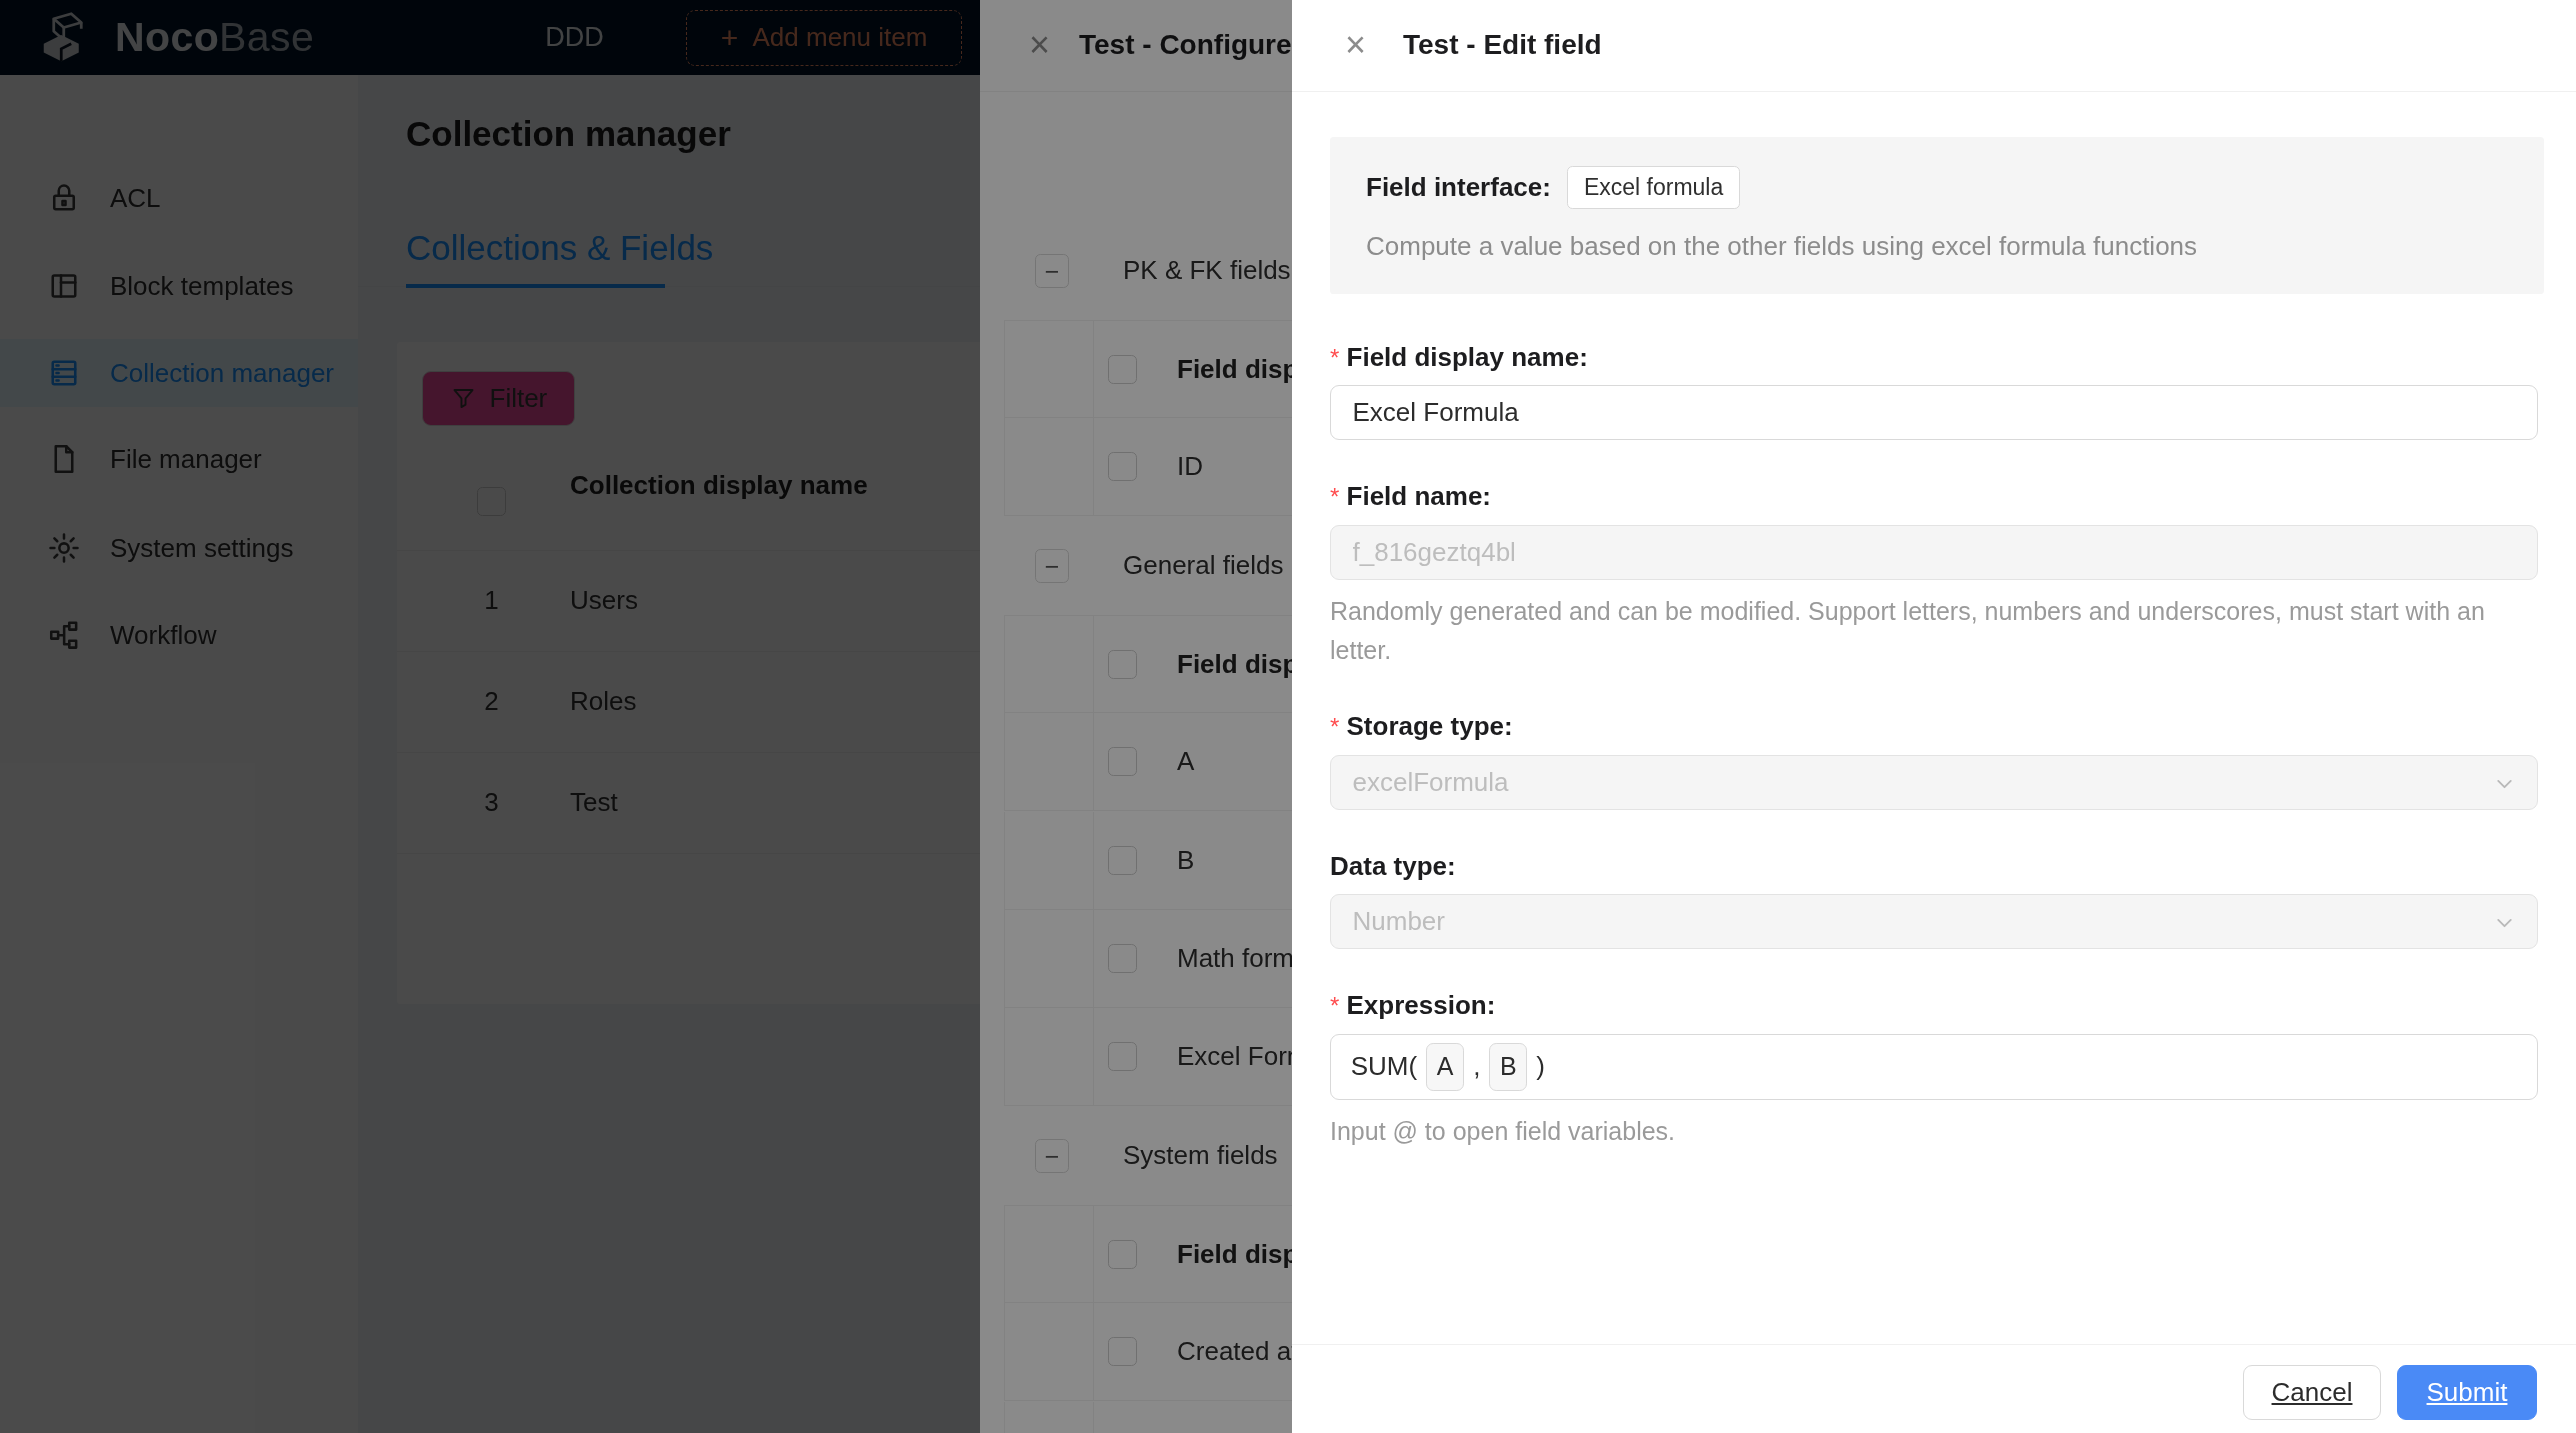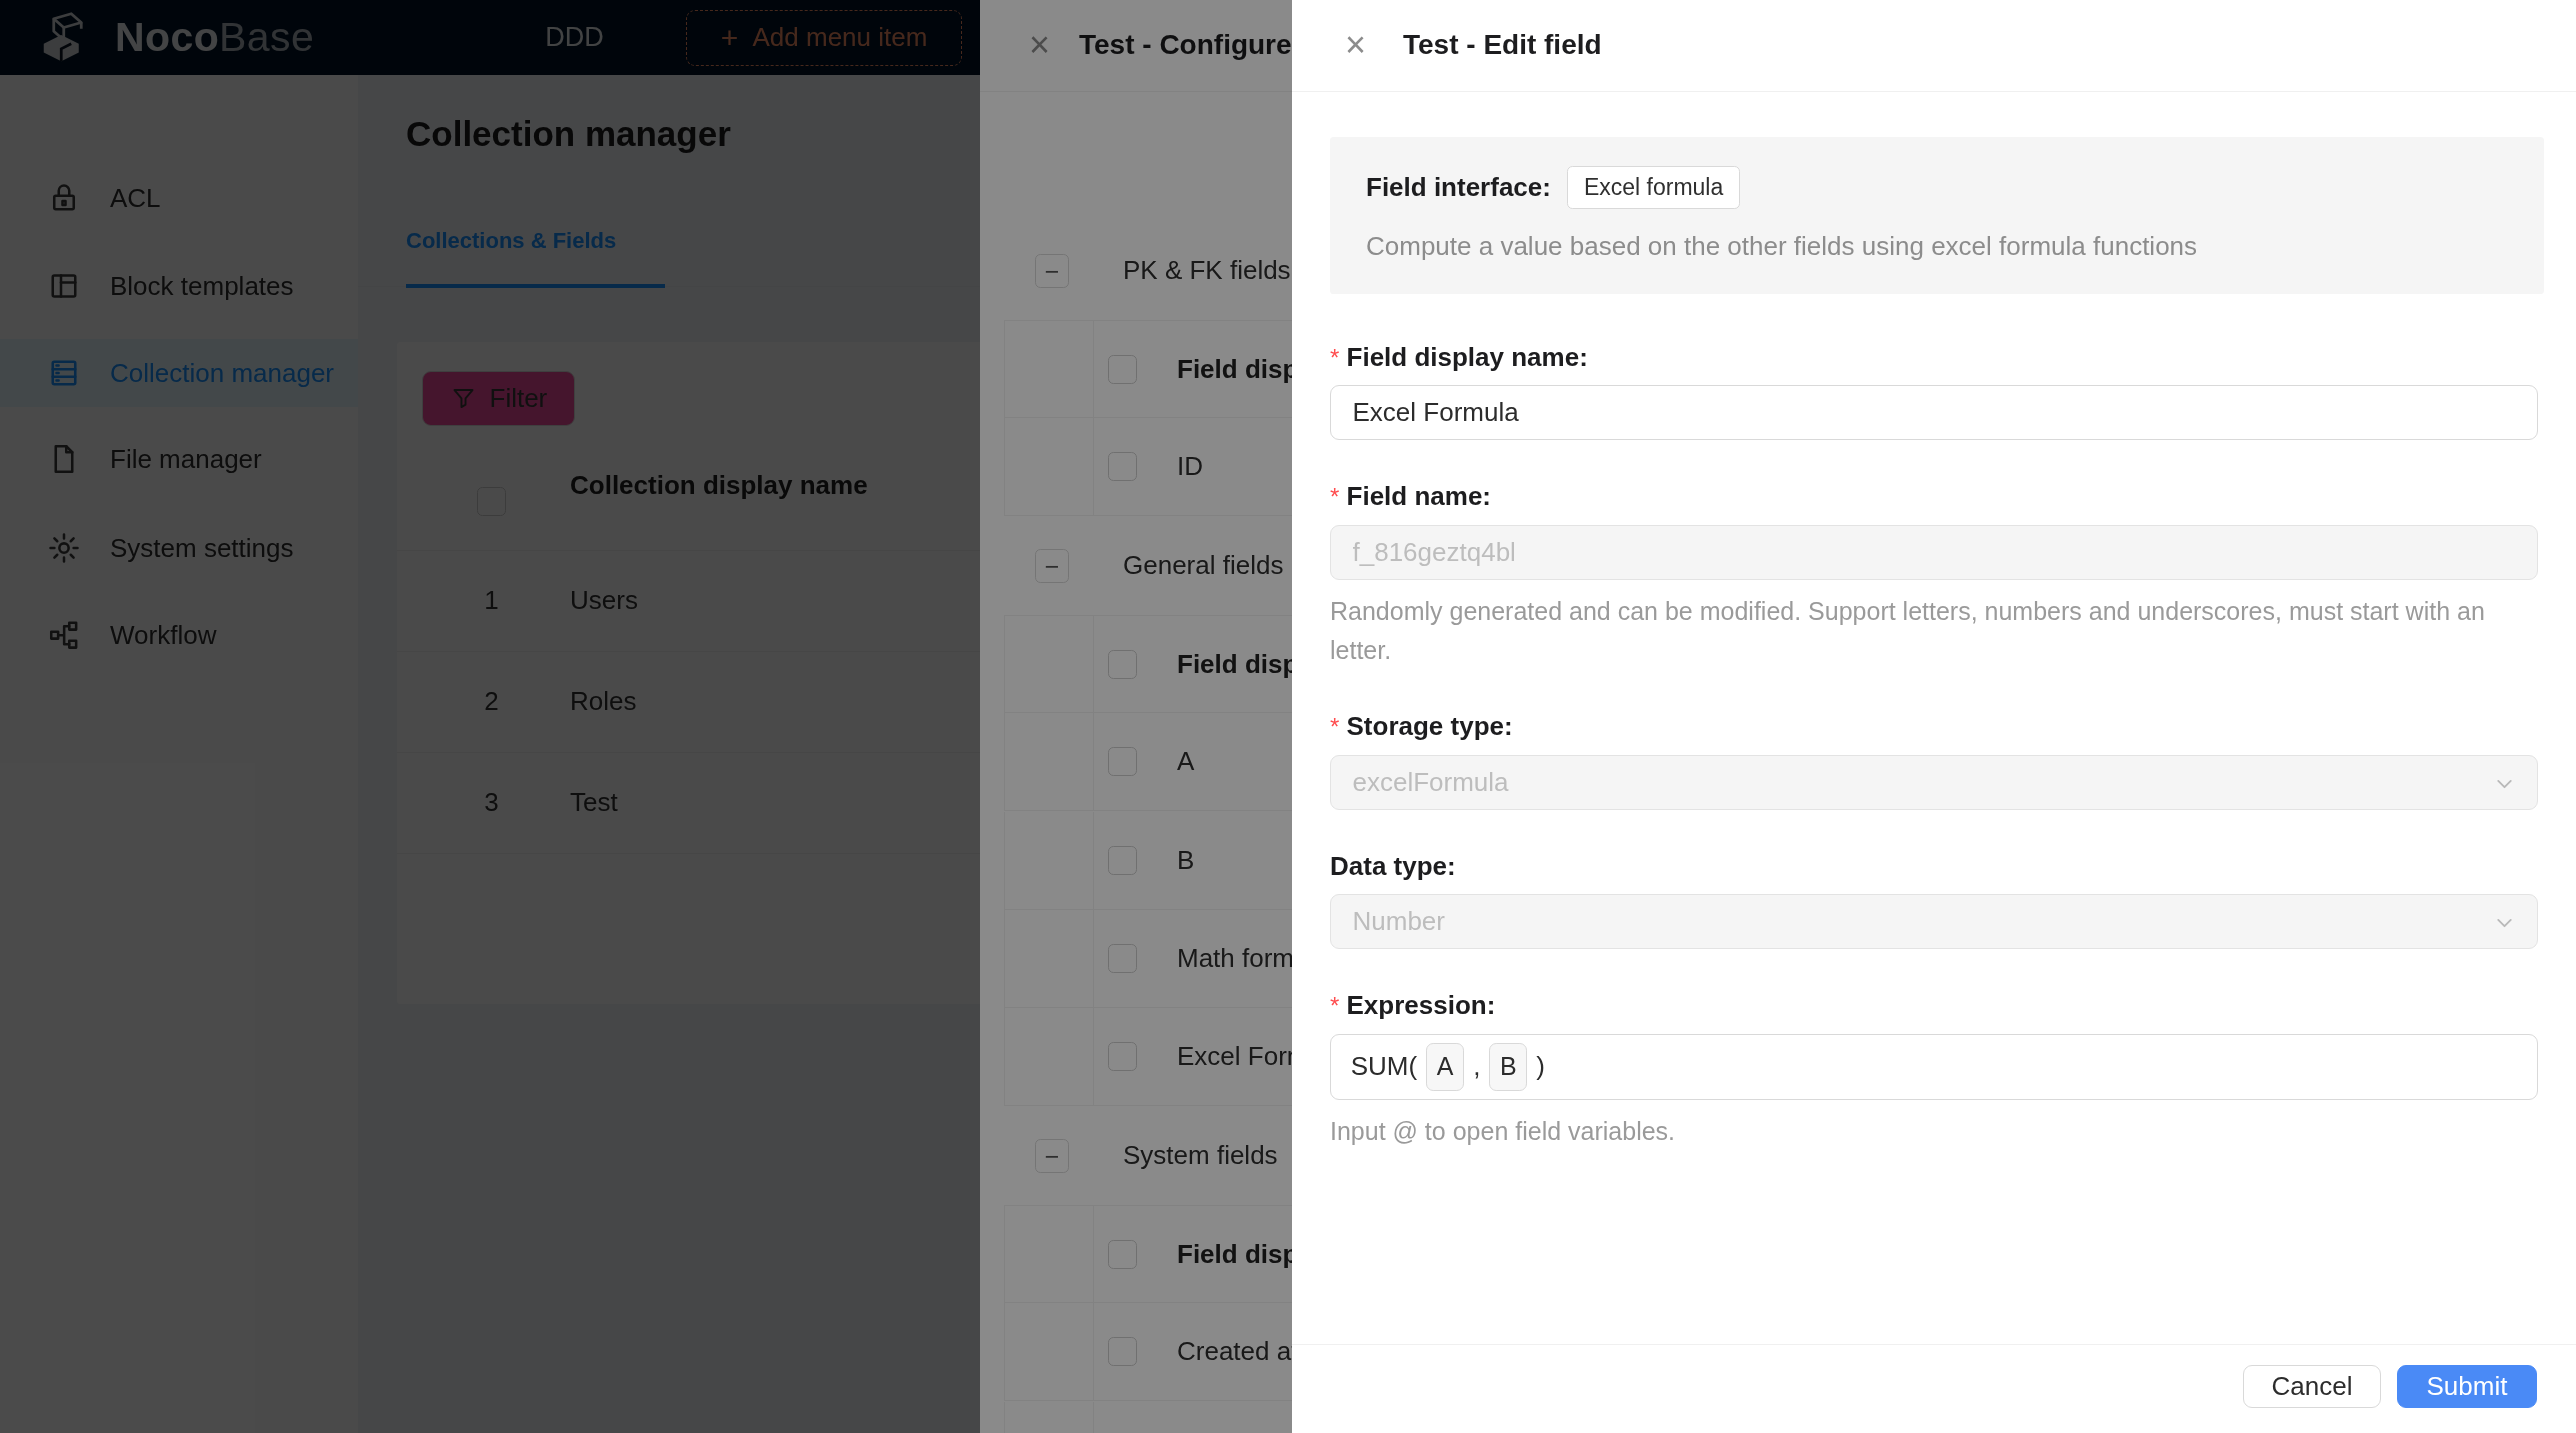--- a/index.html
+++ b/index.html
@@ -25,21 +25,21 @@
   .side-item .ic { width:38px; height:38px; flex:0 0 38px; display:flex; align-items:center; justify-content:center; }
   .side-item .lbl { margin-left:27px; font-size:26px; color:#2f2f2f; white-space:nowrap; }
   .side-item.active { background:#e6f7ff; }
   .side-item.active .lbl { color:#1890ff; }
   .icon-stroke { stroke:#3d3d3d; fill:none; stroke-width:1.7; stroke-linecap:round; stroke-linejoin:round; }
   .active .icon-stroke { stroke:#1890ff; }
 
   
   #page-title { left:406px; top:114px; font-size:35px; font-weight:600; color:#1c1c1e; }
   #tabs { left:358px; top:215px; width:2218px; height:72px; border-bottom:1.8px solid #ebedf0; }
-  .tab-active { position:absolute; left:48px; top:12.5px; font-size:22px; font-weight:700; color:#1890ff; cursor:pointer; }
+  .tab-active { position:absolute; left:48px; top:12.5px; font-size:35px; font-weight:400; color:#1890ff; cursor:pointer; }
   .tab-ink { position:absolute; left:48px; bottom:-1.8px; width:259px; height:3.6px; background:#1890ff; }
   #card { left:397px; top:342px; width:1770px; height:662px; background:#ffffff; border-radius:3.6px; }
   .filter-btn { position:absolute; left:25px; top:29px; height:55px; padding:0 27px; display:flex; align-items:center; gap:12.5px;
      background:#ec4899; border:1.8px solid #d9d9d9; border-radius:9px; font-size:26px; color:#3a3a3a; cursor:pointer; }
   .tbl-head { position:absolute; left:0; top:109px; width:1770px; height:100px; border-bottom:1.8px solid #efefef; }
   .tbl-row  { position:absolute; left:0; width:1770px; height:101px; border-bottom:1.8px solid #f0f0f0; }
   .cbox { position:absolute; width:29px; height:29px; border:1.8px solid #cfcfcf; border-radius:5.4px; background:#fff; cursor:pointer; }
   .tbl-head .cbox { left:80px; top:36px; }
   .tbl-head .hlbl { position:absolute; left:173px; top:19px; font-size:26px; font-weight:700; color:#222; }
   .row-idx { position:absolute; left:80px; top:34px; width:29px; text-align:center; font-size:26px; color:#333; }
@@ -90,21 +90,21 @@
   .fselect .chev { position:absolute; right:19.7px; top:15px; }
   .fhelp { margin-top:12.5px; font-size:25px; color:#9a9a9a; line-height:39px; max-width:1208px; }
   .expr-box { width:1208px; height:66px; border:1.8px solid #d9d9d9; border-radius:9px; background:#fff;
      display:flex; align-items:center; gap:9px; padding:0 19.7px; cursor:text; }
   .expr-txt { font-size:26px; color:#2c2c2c; }
   .expr-token { min-width:38px; height:48px; padding:0 7.2px; background:#f7f7f7; border:1.8px solid #d9d9d9; border-radius:7.2px;
      display:flex; align-items:center; justify-content:center; font-size:25px; color:#2c2c2c; cursor:pointer; }
 
   #d2-footer { position:absolute; left:0; bottom:0; width:1284px; height:90px; background:#fff; border-top:1.8px solid #f0f0f0;
      display:flex; justify-content:flex-end; align-items:flex-start; gap:16px; padding:19.7px 39px 0 0; }
-  .btn { height:43px; border-radius:9px; font-size:26px; display:flex; align-items:center; justify-content:center; cursor:pointer; }
+  .btn { height:55px; border-radius:9px; font-size:26px; display:flex; align-items:center; justify-content:center; cursor:pointer;text-decoration:underline; }
   .btn-cancel { width:138px; background:#fff; border:1.8px solid #d9d9d9; color:#2c2c2c; }
   .btn-submit { width:140px; background:#4a8af6; border:1.8px solid #4a8af6; color:#ffffff; }
 </style>
 </head>
 <body>
 
 <div id="stage">
 
   <header id="nav" class="abs">
     <div class="logo-wrap">

